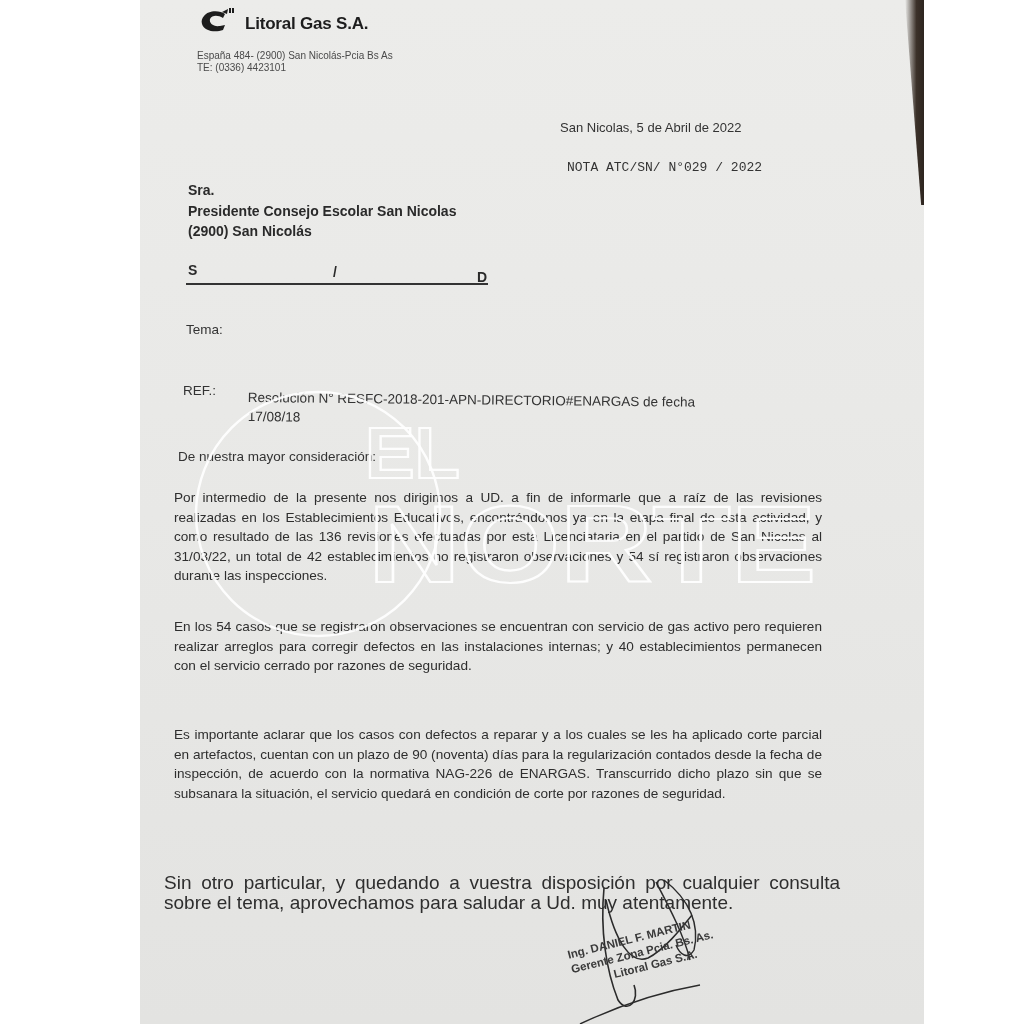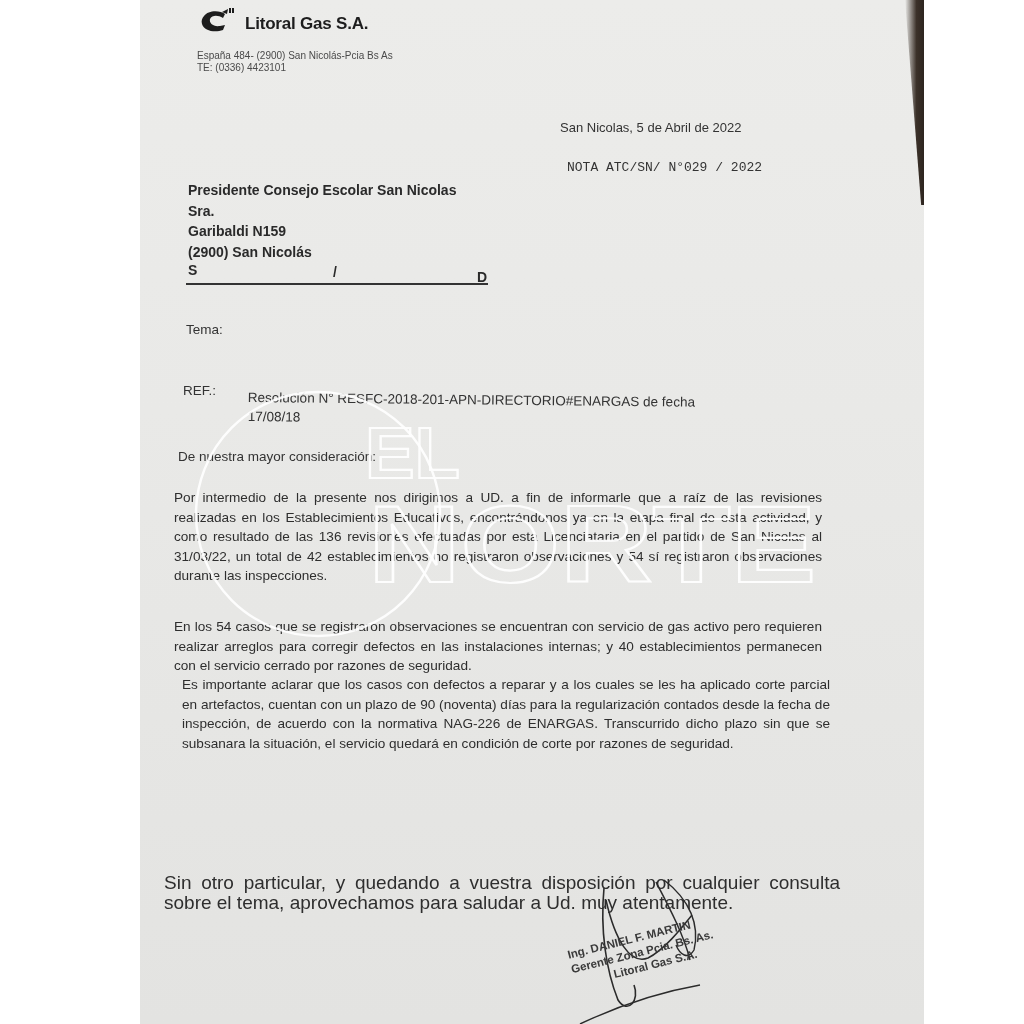--- a/index.html
+++ b/index.html
@@ -33,21 +33,21 @@
     .tema-text { left: 245px; top: 322px; font-size: 13.5px; line-height: 19px; color: #333; }
     .ref-label { left: 183px; top: 383px; }
     .ref-text { left: 248px; top: 388px; font-size: 13.5px; line-height: 19px; color: #333; transform: rotate(0.6deg); transform-origin: left top; }
     .greeting { left: 178px; top: 449px; font-size: 13.5px; color: #333; }
     .body-block {
       position: absolute; left: 174px; width: 648px; font-size: 13.6px; line-height: 19.5px;
       color: #2e2e2e; text-align: justify; text-align-last: left;
     }
     .p1 { top: 488px; }
     .p2 { top: 617px; }
-    .p3 { top: 675px; margin-left: 8px; }
+    .p3 { top: 725px; }
     .closing { left: 164px; top: 873px; font-size: 19px; line-height: 20px; color: #2e2e2e; width: 676px; white-space: normal; text-align: justify; text-align-last: left; position: absolute; }
     .sig-svg { position: absolute; left: 0; top: 0; width: 1024px; height: 1024px; pointer-events: none; }
     .sig-block { position: absolute; left: 566px; top: 948px; transform: rotate(-14deg); transform-origin: left top; font-size: 11.5px; font-weight: bold; color: #3a3a3a; line-height: 15px; white-space: nowrap; }
     .watermark { position: absolute; left: 0; top: 0; width: 1024px; height: 1024px; pointer-events: none; }
   </style>
 </head>
 <body>
 
 <div class="paper"></div>
 <div class="edge-shadow"></div>
@@ -61,23 +61,22 @@
 <div class="abs company-name">Litoral Gas S.A.</div>
 <div class="abs company-addr">
   <div>España 484- (2900) San Nicolás-Pcia Bs As</div>
   <div>TE: (0336) 4423101</div>
 </div>
 
 <div class="abs date">San Nicolas, 5 de Abril de 2022</div>
 <div class="abs nota">NOTA ATC/SN/ N°029 / 2022</div>
 
 <div class="abs recipient">
+  <div>Sra.</div>
   <div>Presidente Consejo Escolar San Nicolas</div>
-  <div>Sra.</div>
-  <div>Garibaldi N159</div>
   <div>(2900) San Nicolás</div>
 </div>
 <div class="abs sd-s">S</div>
 <div class="abs sd-slash">/</div>
 <div class="abs sd-d">D</div>
 <div class="sd-line"></div>
 
 <div class="abs label tema-label">Tema:</div>
 <div class="abs tema-text">
 </div>

